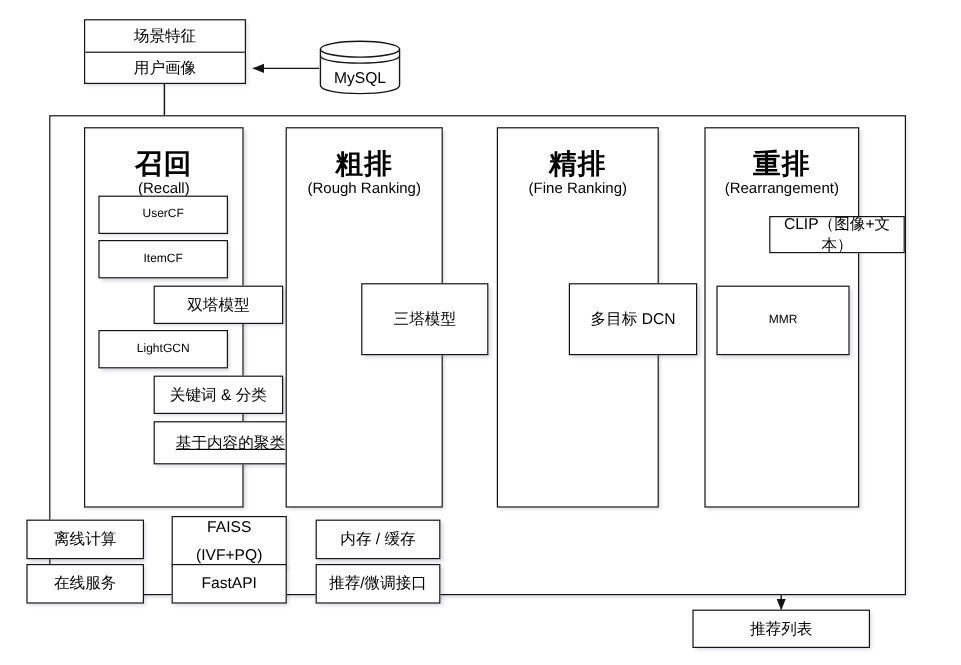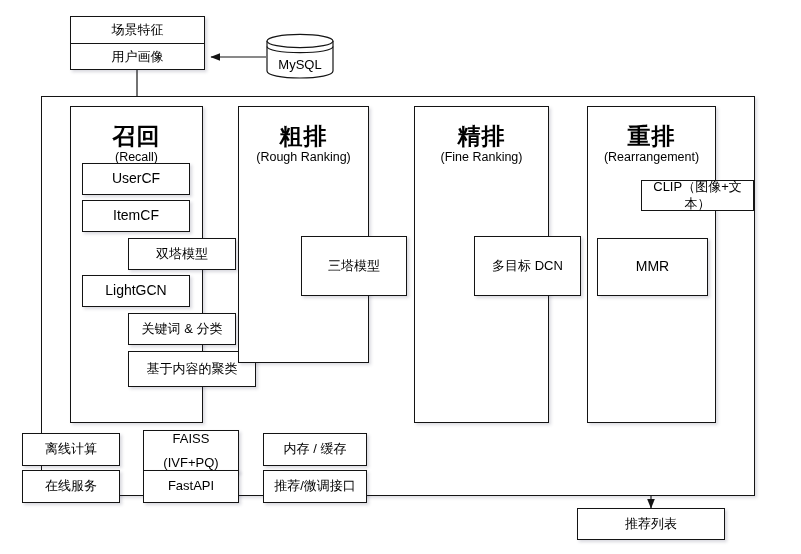--- a/index.html
+++ b/index.html
@@ -62,21 +62,21 @@
     letter-spacing: 1px;
   }
   .stage-sub {
     position: absolute;
     left: 0; right: 0;
     text-align: center;
     font-size: 12.5px;
     font-weight: 400;
   }
   .unit {
-    font-size: 14px;
+    font-size: 10px;
     justify-content: center;
   }
   .unit-cn { font-size: 13px; margin-left: 46px; }
   .top-stack {
     position: absolute;
     box-sizing: border-box;
     border: 1px solid #141414;
     background: #ffffff;
     box-shadow: 2px 2px 3px rgba(60,60,90,0.20);
   }
@@ -191,25 +191,25 @@
   </div>
   <div class="box unit-cn" style="left:82px; top:238px; width:108px; height:32px;">
     <span>双塔模型</span>
   </div>
   <div class="box unit" style="left:82px; top:275px; width:108px; height:32px;">
     <span>LightGCN</span>
   </div>
   <div class="box unit-cn" style="left:82px; top:313px; width:108px; height:32px;">
     <span>关键词 &amp; 分类</span>
   </div>
-  <div class="box unit-cn" style="left:82px; top:351px; width:128px; height:36px;">
+  <div class="box unit-cn" style="left:82px; top:351px; width:128px; height:36px;text-decoration:underline;">
     <span>基于内容的聚类</span>
   </div>
 
-  <div class="stage-col" style="left:238px; top:106px; width:131px; height:257px;">
+  <div class="stage-col" style="left:238px; top:106px; width:131px; height:317px;">
     <div class="stage-title" style="top:14px;">粗排</div>
     <div class="stage-sub" style="top:43px;">(Rough Ranking)</div>
   </div>
   <div class="box unit-cn" style="left:255px; top:236px; width:106px; height:60px;">
     <span>三塔模型</span>
   </div>
 
   <div class="stage-col" style="left:414px; top:106px; width:135px; height:317px;">
     <div class="stage-title" style="top:14px;">精排</div>
     <div class="stage-sub" style="top:43px;">(Fine Ranking)</div>

